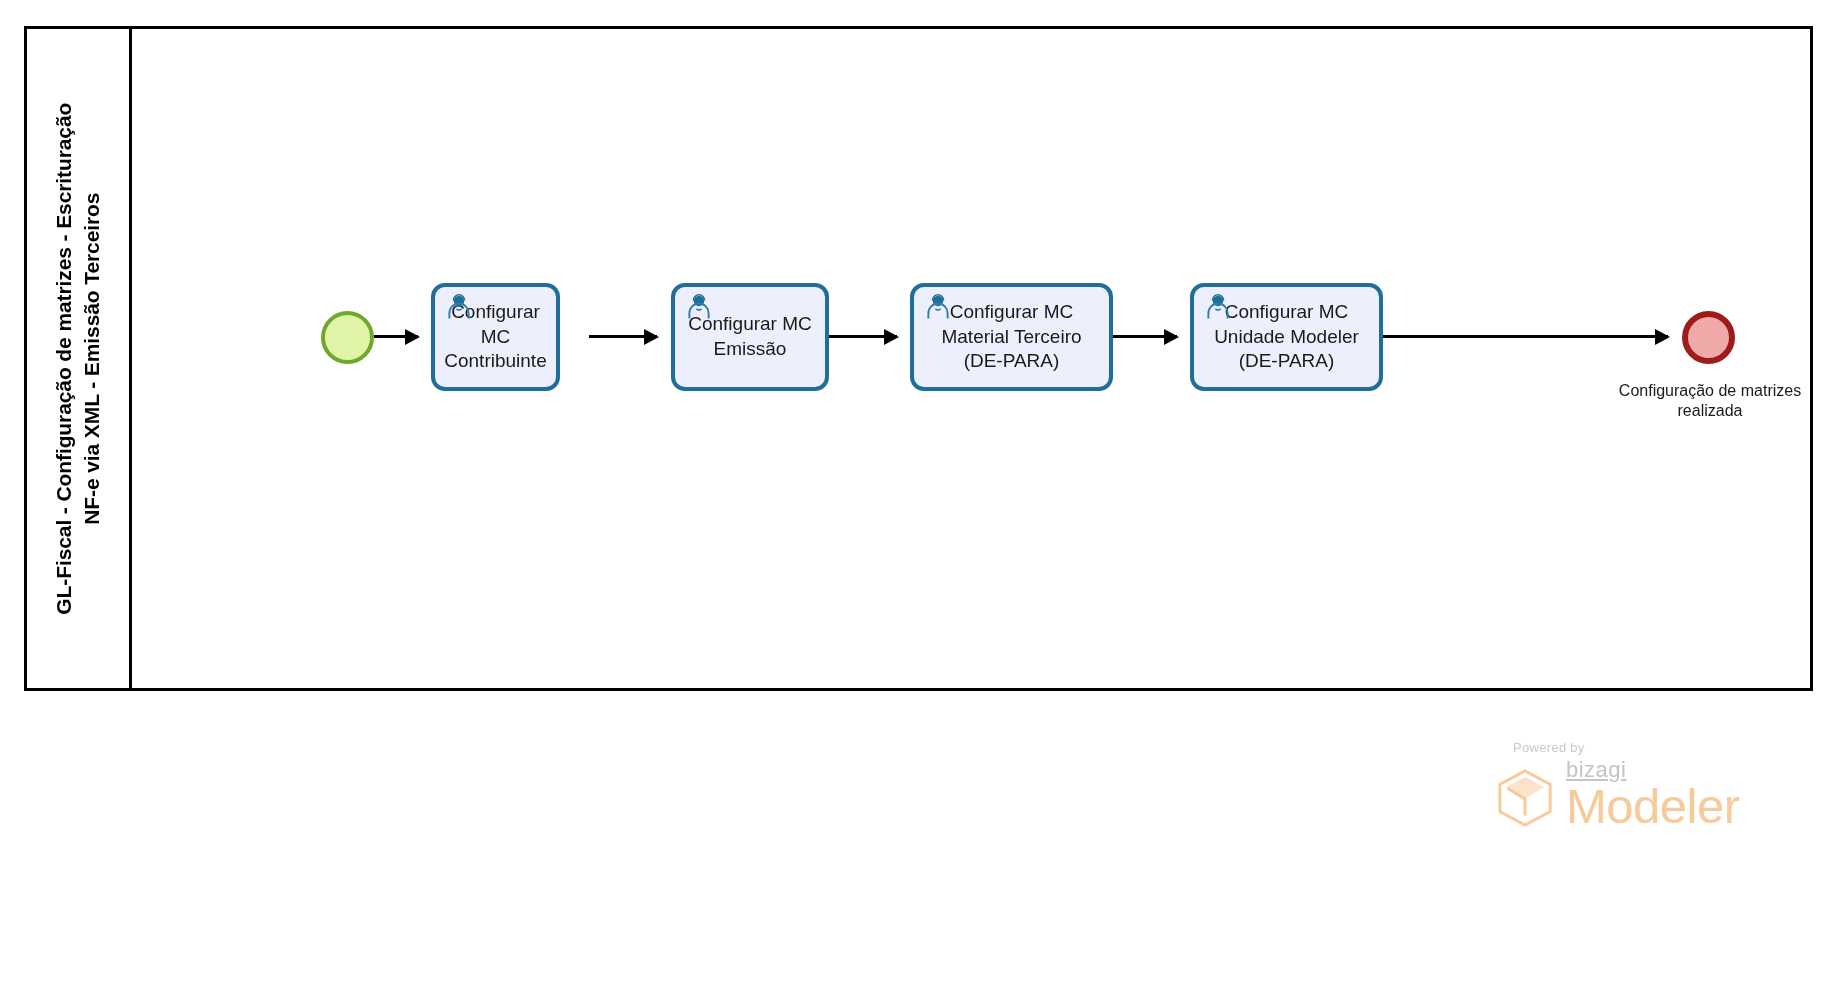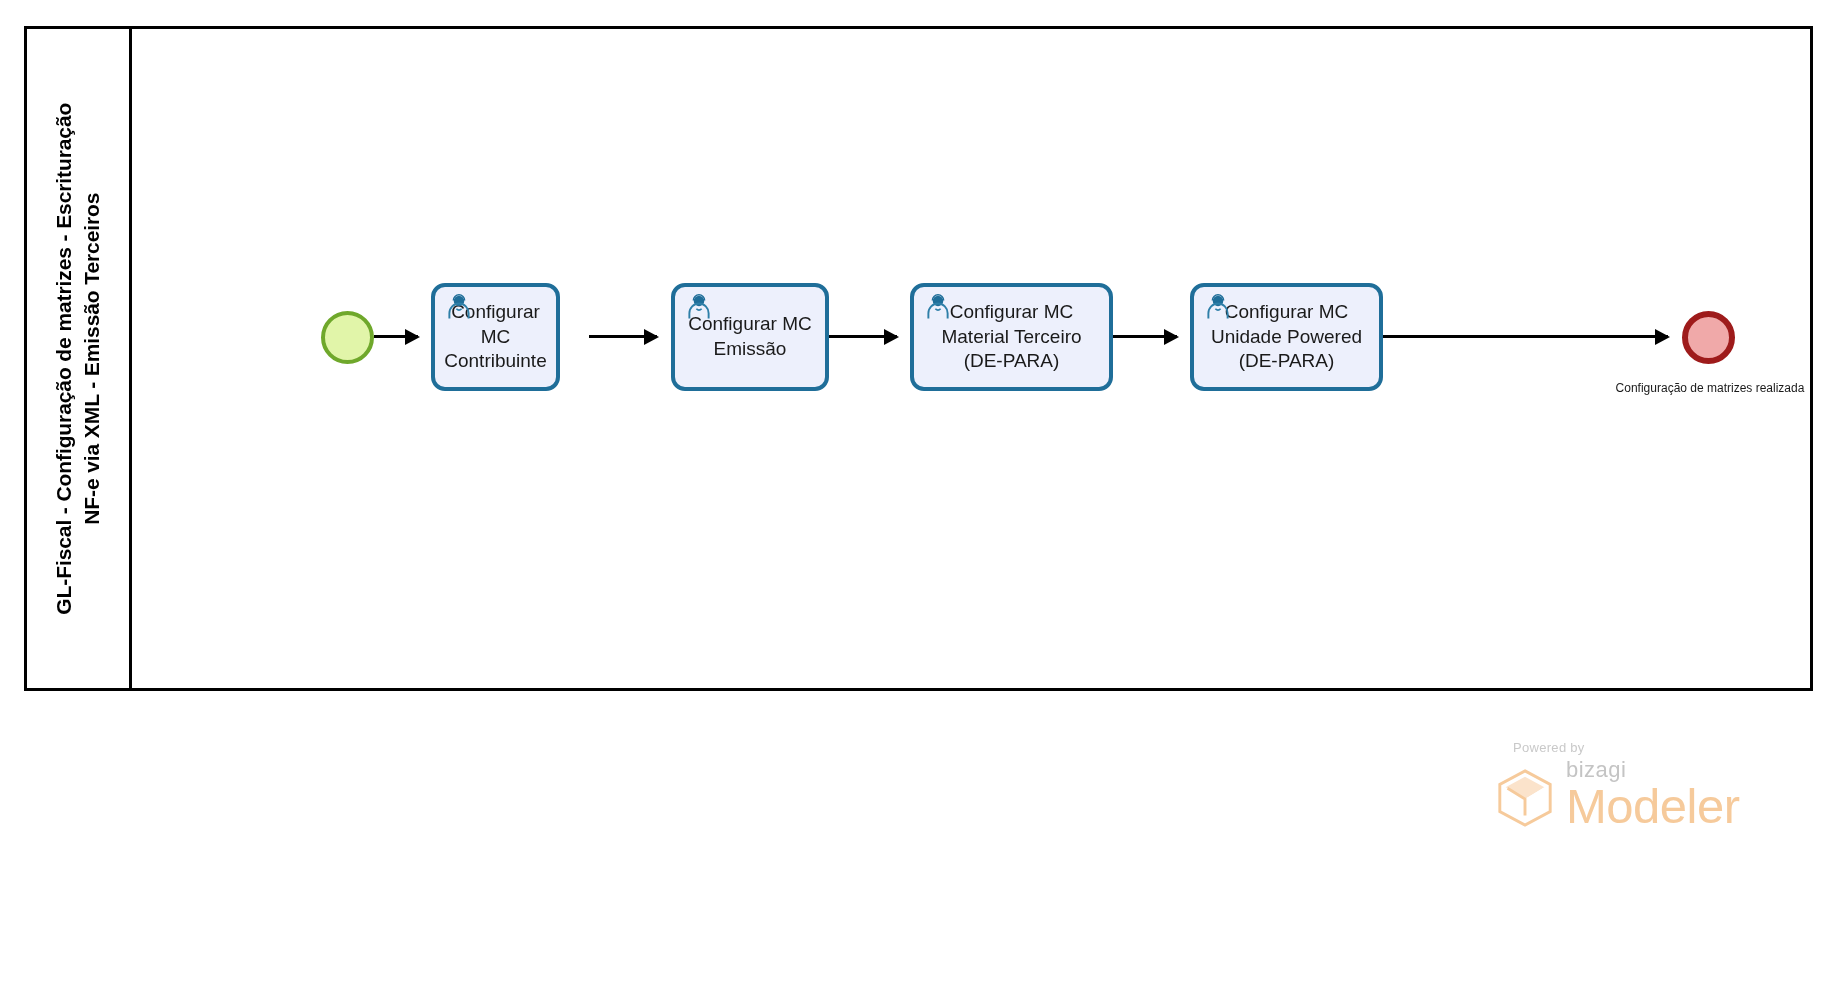--- a/index.html
+++ b/index.html
@@ -80,21 +80,21 @@
     height: 53px;
     background: #F0A9A9;
     border: 6px solid #9E1B1B;
   }
   #end-event-label {
     position: absolute;
     left: 1460px;
     top: 352px;
     width: 236px;
     text-align: center;
-    font-size: 12px;
+    font-size: 16px;
     line-height: 1.28;
     color: #1a1a1a;
   }
 
   
   .task {
     position: absolute;
     top: 254px;
     height: 108px;
     background: #EDF0FC;
@@ -171,20 +171,21 @@
   #bizagi-mark { flex: 0 0 auto; }
   #bizagi-words {
     margin-left: 10px;
     margin-bottom: 2px;
   }
   #bizagi-name {
     font-size: 22px;
     color: #C4C4C4;
     letter-spacing: 0.5px;
     line-height: 1;
+    text-decoration: underline;
   }
   #bizagi-product {
     font-size: 49px;
     color: #F6CA9B;
     line-height: 1;
     letter-spacing: -0.5px;
     margin-top: 1px;
   }
 </style>
 </head>
@@ -249,21 +250,21 @@
 
     <div class="task" id="task-4">
       <span class="task-icon">
         <svg viewBox="0 0 32 32" width="28" height="28" xmlns="http://www.w3.org/2000/svg">
           <circle cx="16" cy="9" r="6" fill="#1F6E99"></circle>
           <path d="M9.5 8.5 a6.5 6.5 0 0 1 13 0" fill="none" stroke="#1F6E99" stroke-width="1.6"></path>
           <path d="M5 29 v-6 a11 11 0 0 1 22 0 v6" fill="none" stroke="#2E7FA8" stroke-width="2.2"></path>
           <path d="M13 18 q3 3 6 0" fill="none" stroke="#2E7FA8" stroke-width="2"></path>
         </svg>
       </span>
-      <span class="task-label">Configurar MC Unidade Powered (DE-PARA)</span>
+      <span class="task-label">Configurar MC Unidade Modeler (DE-PARA)</span>
     </div>
 
     <div class="flow" id="flow-5"></div>
 
     <div class="event" id="end-event"></div>
     <div id="end-event-label">Configuração de matrizes realizada</div>
 
   </div>
 </div>
 

